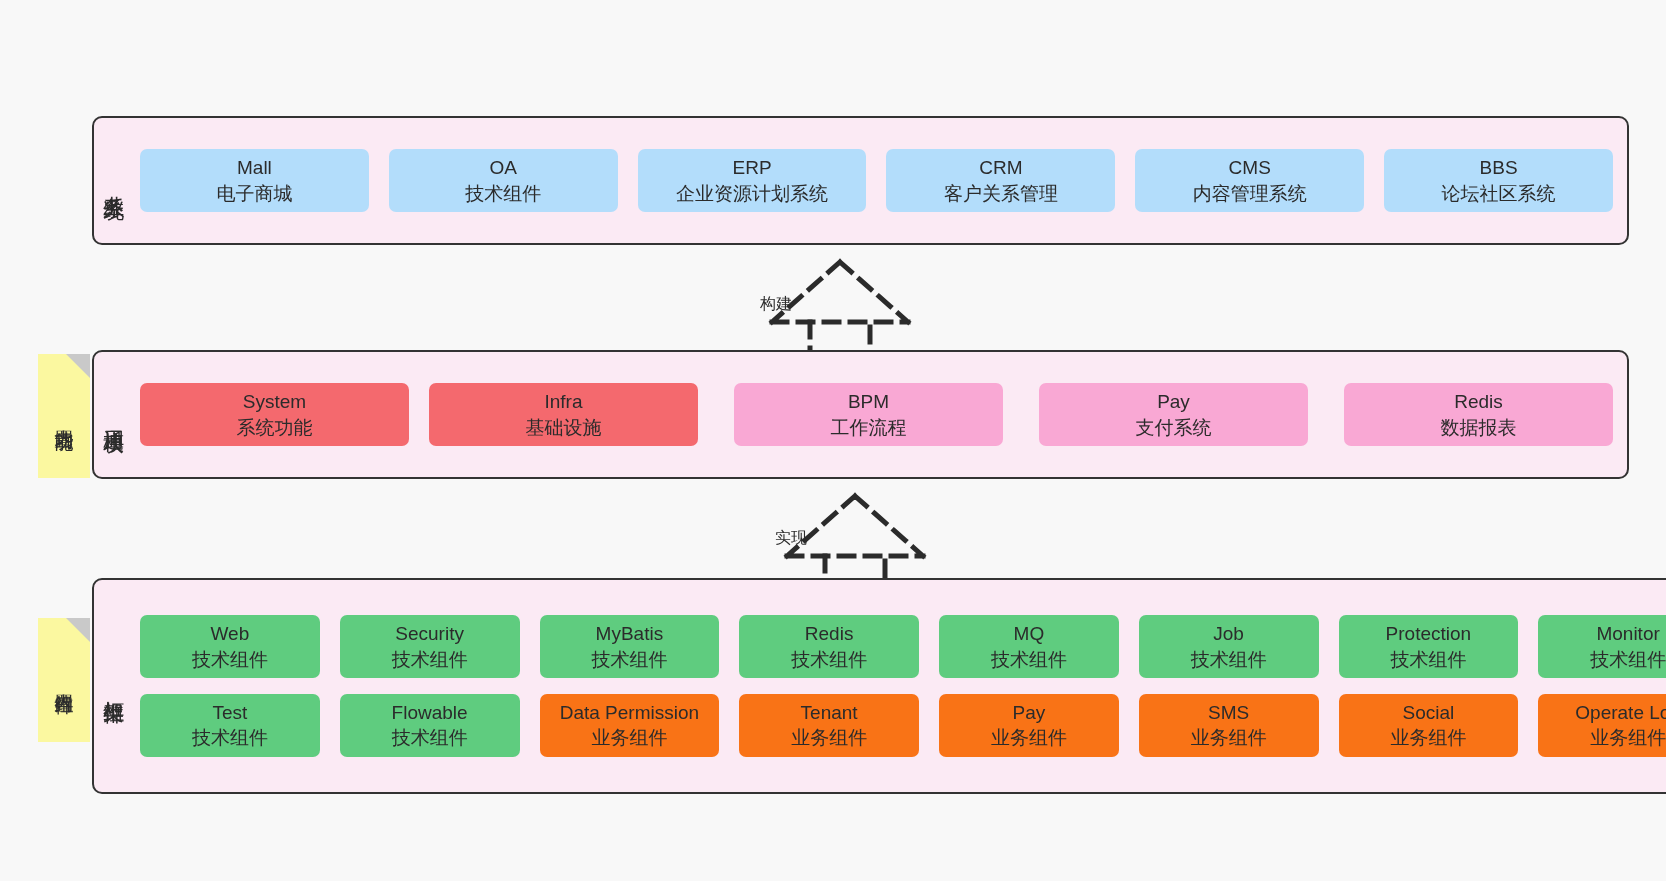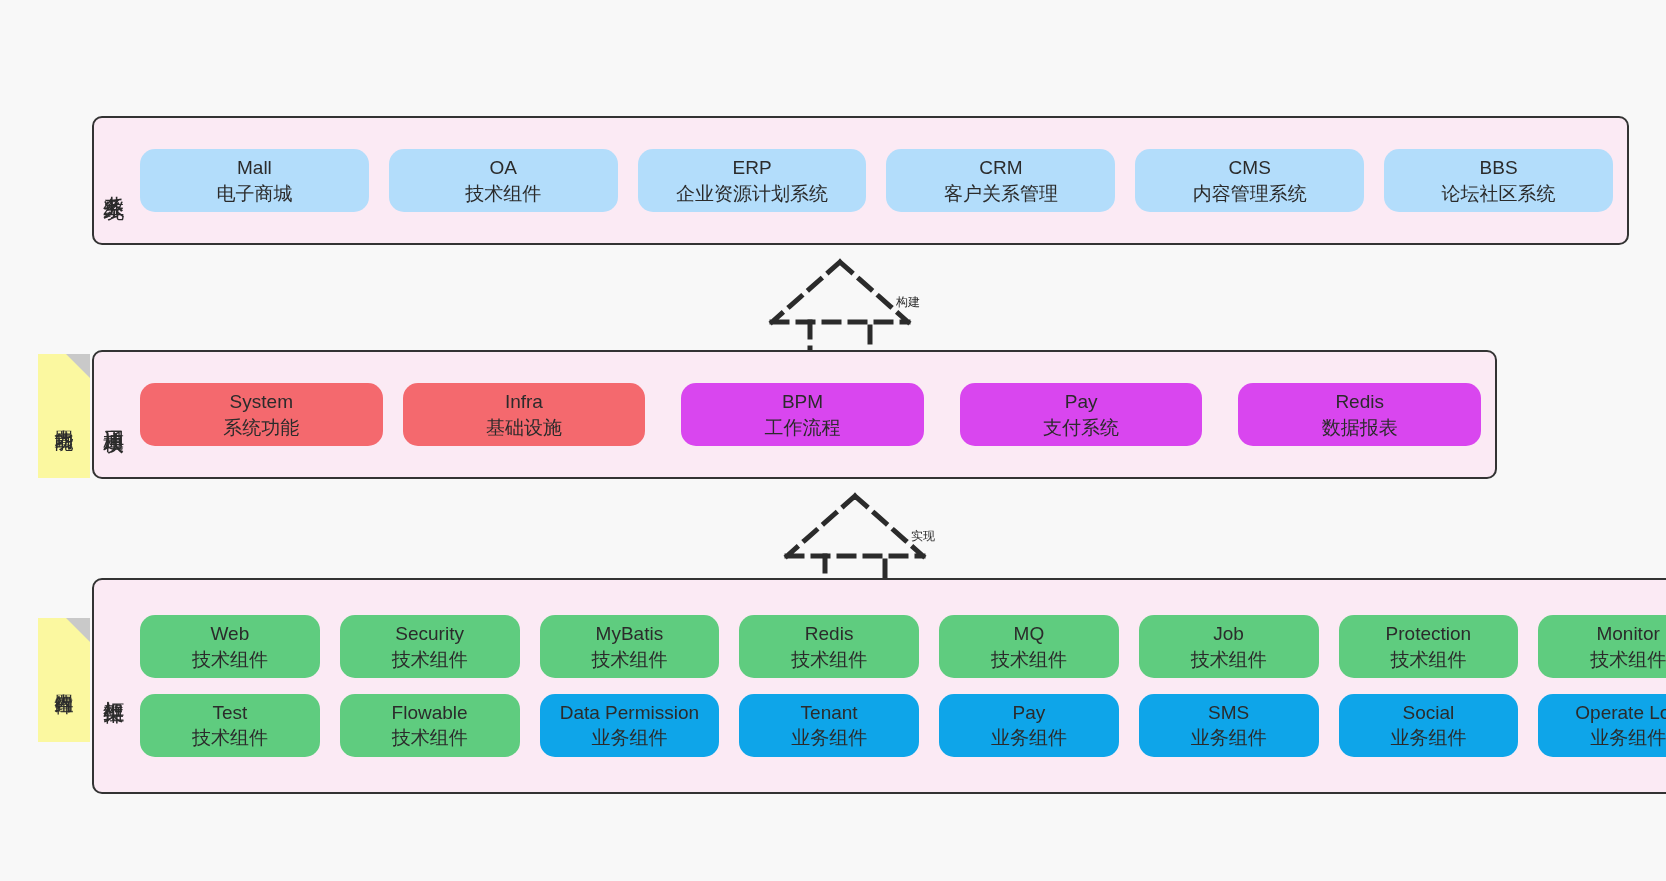--- a/index.html
+++ b/index.html
@@ -50,42 +50,42 @@
   }
   .row {
     display: flex;
     gap: 20px;
     align-items: stretch;
   }
 
   
   .card {
     flex: 1 1 0;
-    border-radius: 15px;
+    border-radius: 7px;
     display: flex;
     flex-direction: column;
     align-items: center;
     justify-content: center;
     text-align: center;
     font-size: 19px;
     line-height: 1.33;
     color: #2b2b2b;
     box-sizing: border-box;
     padding: 6px 4px;
     min-width: 0;
   }
   .card .en { white-space: nowrap; }
   .card .cn { white-space: nowrap; }
   .card.wrap .en { white-space: normal; }
 
   .c-blue        { background: #b3ddfb; }
   .c-red         { background: #f4696e; }
-  .c-pink        { background: #d946ef; margin-left: 16px; }
+  .c-pink        { background: #f9a8d4; margin-left: 16px; }
   .c-green       { background: #5fcc7f; }
-  .c-green-light { background: #0ea5e9; }
+  .c-green-light { background: #f97316; }
 
   
   .note {
     position: absolute;
     background: #fbf8a0;
     display: flex;
     align-items: center;
     justify-content: center;
     font-size: 19px;
     line-height: 1.15;
@@ -111,22 +111,22 @@
     position: absolute;
     width: 160px;
     height: 100px;
   }
   .connector svg { display: block; overflow: visible; }
   .connector .conn-label {
     position: absolute;
     left: 0;
     right: 0;
     top: 38px;
-    text-align: right;
-    font-size: 12px;
+    text-align: left;
+    font-size: 16px;
     color: #2b2b2b;
     background: transparent;
     user-select: none;
   }
 </style>
 </head>
 <body>
 
 <div class="layer" id="layer-0" style="left:92px; top:116px; width:1537px; height:129px;">
   <div class="layer-title">业务系统</div>
@@ -166,21 +166,21 @@
     <path d="M 50 66 L 50 98 L 110 98 L 110 66" fill="none" stroke="#2b2b2b" stroke-width="5" stroke-dasharray="15,11" stroke-linecap="square"></path>
   </svg>
   <div class="conn-label">构建</div>
 </div>
 
 <div class="note" style="left:38px; top:354px; width:52px; height:124px;">
   <span class="note-fold"></span>
   <span>内置功能</span>
 </div>
 
-<div class="layer" id="layer-1" style="left:92px; top:350px; width:1405px; height:129px;">
+<div class="layer" id="layer-1" style="left:92px; top:350px; width:1537px; height:129px;">
   <div class="layer-title">通用模块</div>
   <div class="layer-body">
     <div class="row">
       <div class="card c-red">
         <span class="en">System</span>
         <span class="cn">系统功能</span>
       </div>
       <div class="card c-red">
         <span class="en">Infra</span>
         <span class="cn">基础设施</span>

